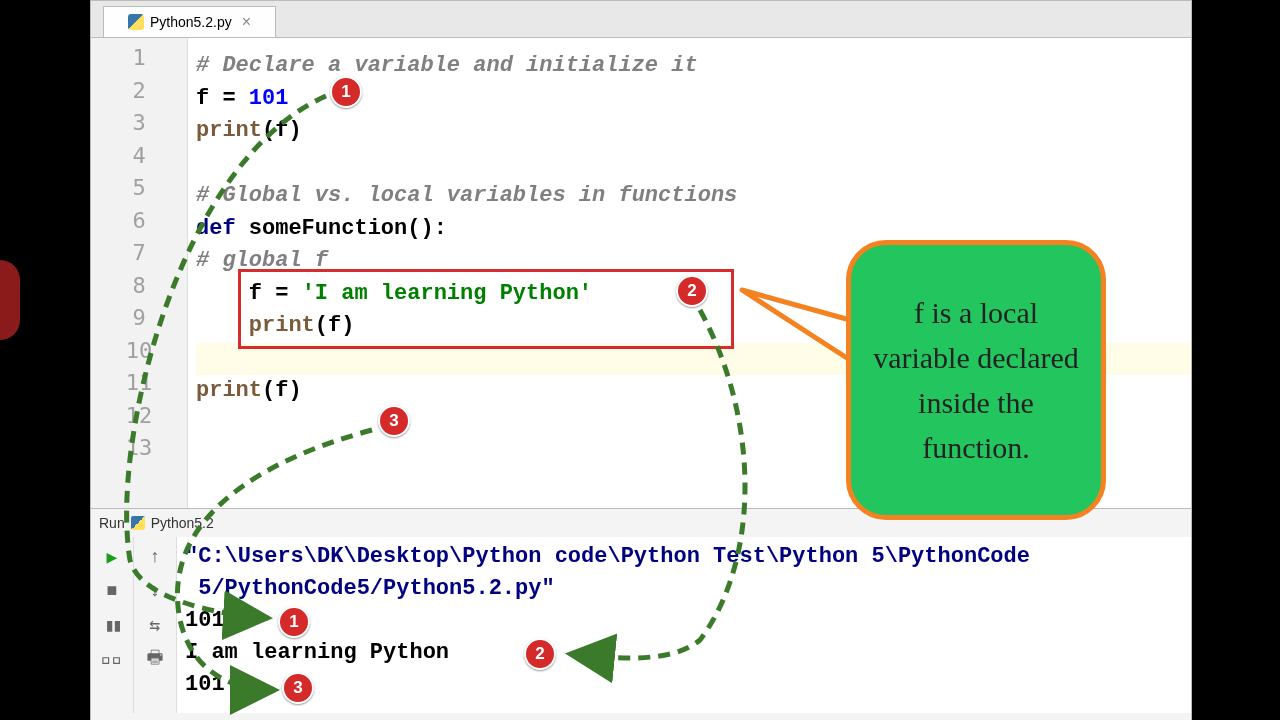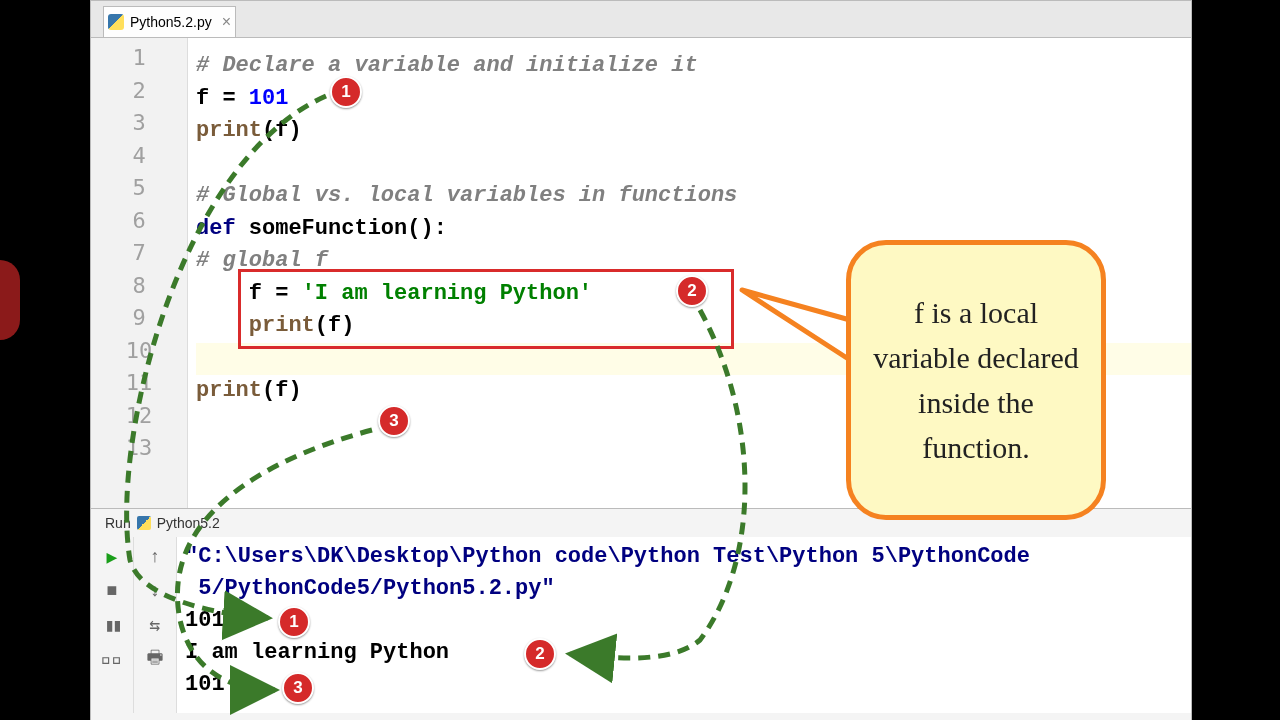--- a/index.html
+++ b/index.html
@@ -25,21 +25,21 @@
     height: 36px;
     background: #e8e8e8;
     border-bottom: 1px solid #bbb;
     display: flex;
     align-items: flex-end;
   }
   .tab {
     background: #fefefe;
     border: 1px solid #bbb;
     border-bottom: none;
-    padding: 6px 4px;
+    padding: 6px 24px;
     margin-left: 12px;
     display: flex;
     align-items: center;
     gap: 6px;
     font-family: sans-serif;
     font-size: 14px;
     justify-content: space-between;
   }
   .tab .py-icon {
     width: 16px;
@@ -100,21 +100,21 @@
     height: 74px;
     pointer-events: none;
   }
   .run-panel {
     border-top: 1px solid #bbb;
     background: #f4f4f4;
   }
   .run-header {
     height: 28px;
     display:flex;align-items:center;
-    padding-left:14px;
+    padding-left:8px;
     font-family:sans-serif;font-size:14px;color:#333;
     gap:6px;
   }
   .run-body {
     display:flex;
     height: 176px;
   }
   .run-controls {
     width:42px;
     background:#f4f4f4;
@@ -150,21 +150,21 @@
     font-size:17px;
     box-shadow:0 1px 2px rgba(0,0,0,.4);
     z-index:20;
   }
   .callout {
     position:absolute;
     left:846px; top:240px;
     width:260px;height:280px;
     border:5px solid #f58220;
     border-radius:40px;
-    background:#fef9c3;
+    background:#22c55e;
     display:flex;align-items:center;justify-content:center;
     padding:20px;
     box-sizing:border-box;
     z-index:15;
   }
   .callout-text{
     font-family: cursive;
     font-size:30px;
     text-align:center;
     color:#222;

